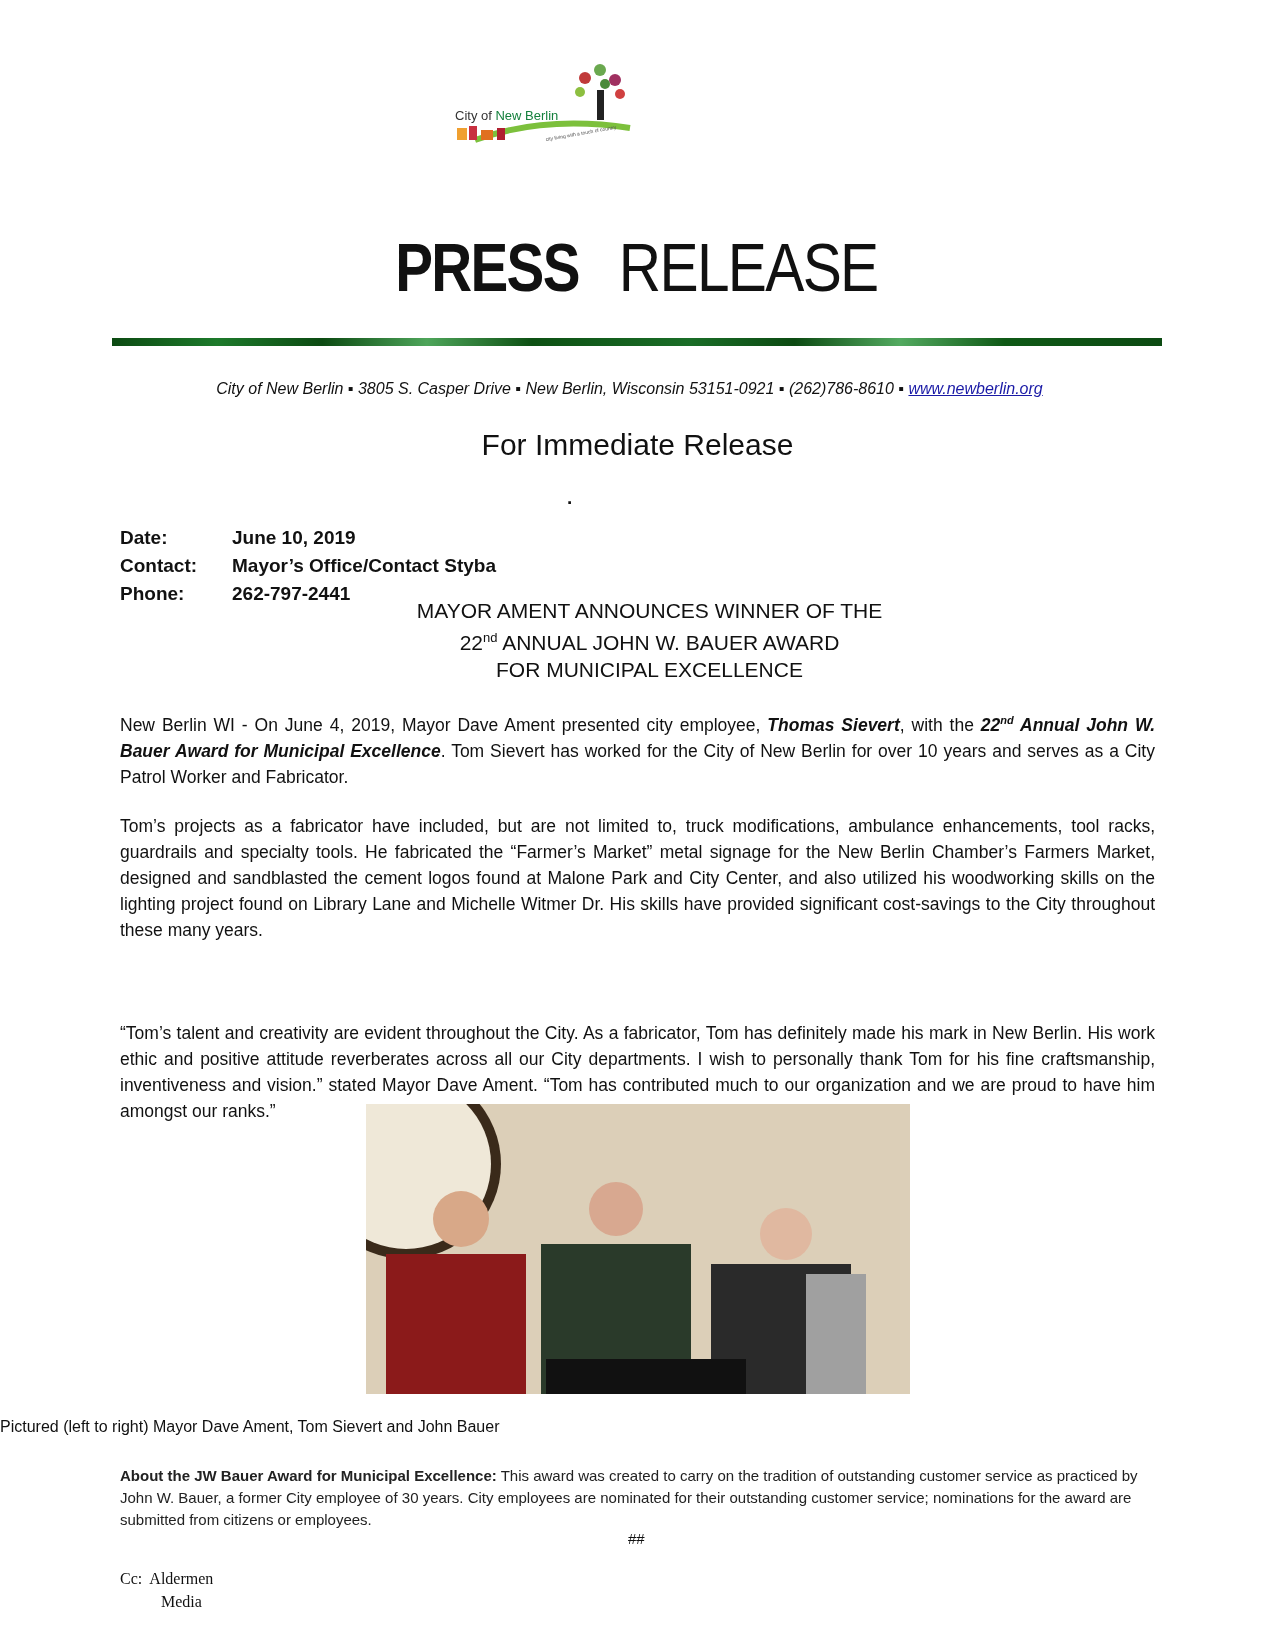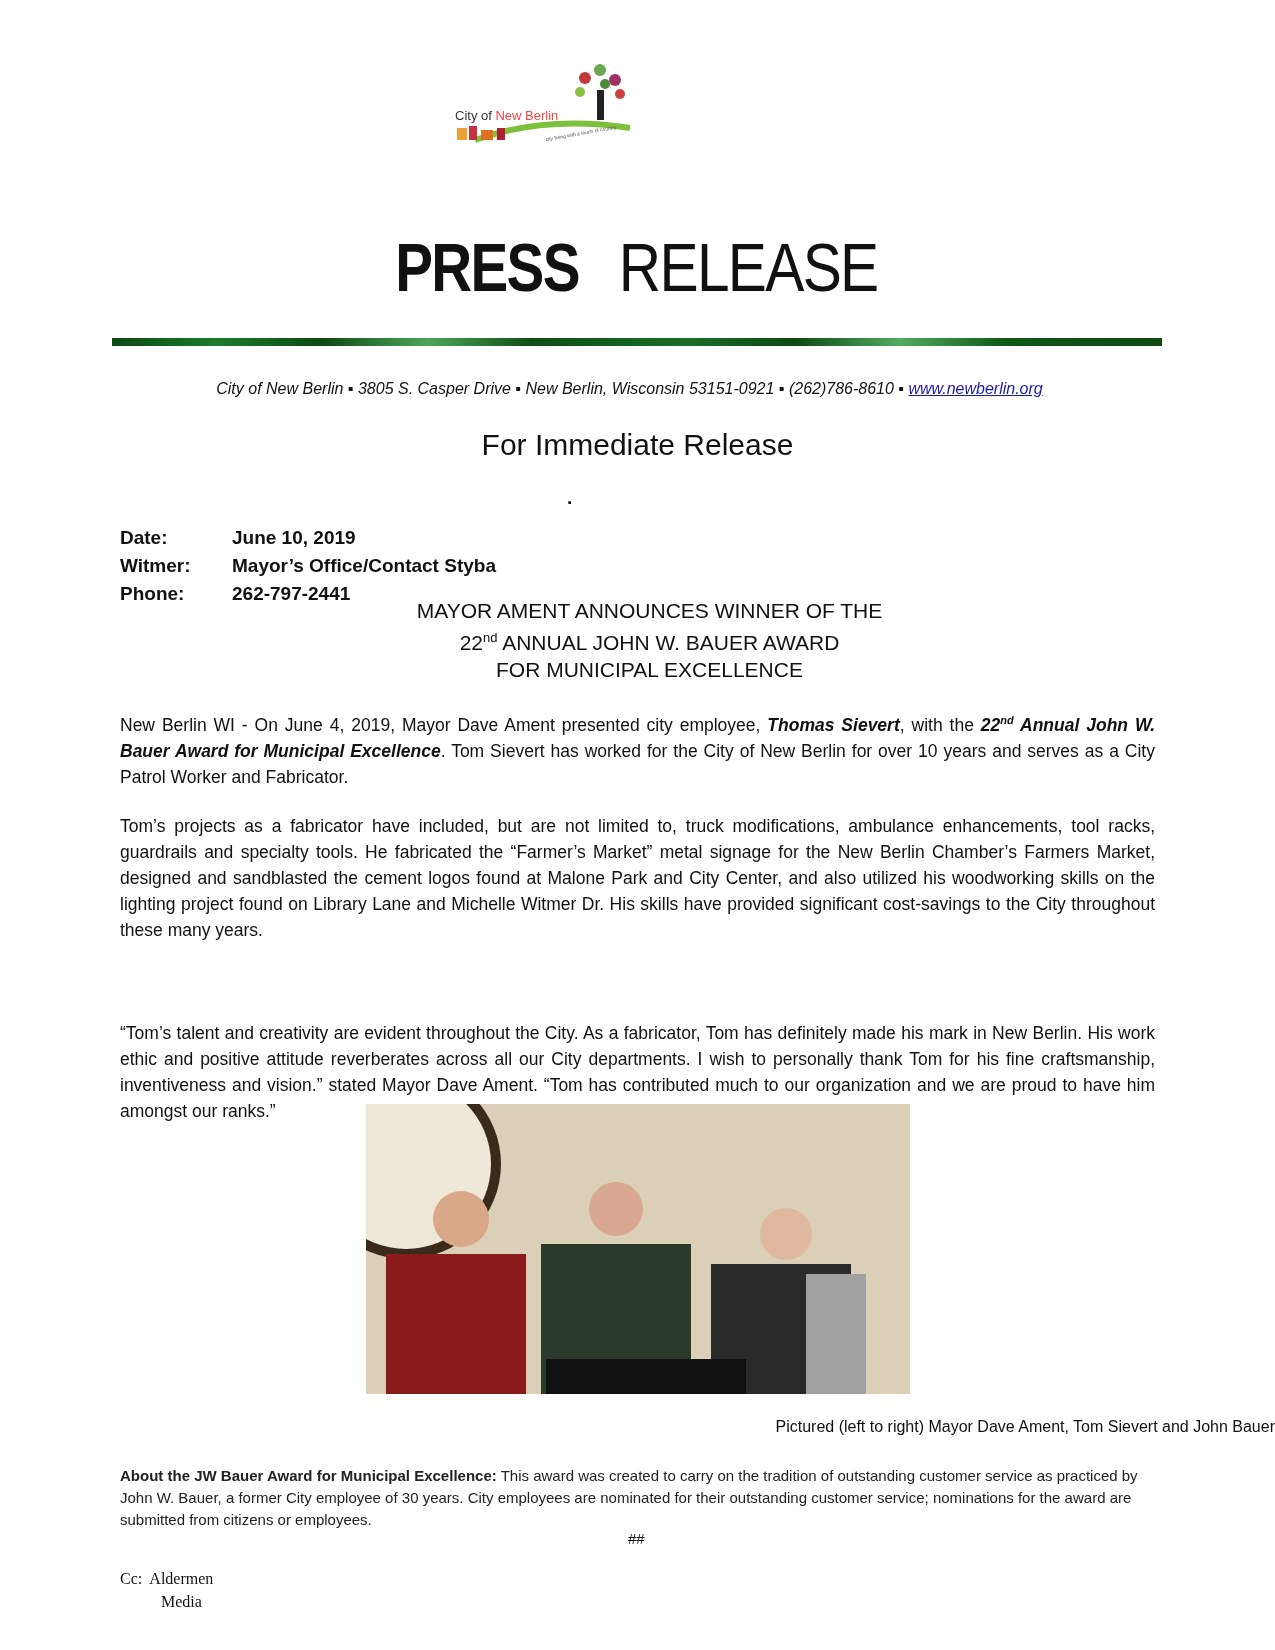--- a/index.html
+++ b/index.html
@@ -1,37 +1,37 @@
 <!DOCTYPE html>
 <html><head>
 <meta charset="utf-8">
 <style>
   html, body { margin:0; padding:0; background:#fff; }
   body { width:1275px; height:1650px; position:relative; overflow:hidden; font-family:"Liberation Sans", sans-serif; color:#111; }
   .abs { position:absolute; }
   .logo { left:455px; top:60px; width:180px; height:85px; }
   .logo-text { position:absolute; left:0; top:48px; font-size:13px; color:#333; }
-  .logo-text .nb { color:#ef4444; }
+  .logo-text .nb { color:#15803d; }
   .logo-tag { position:absolute; left:90px; top:70px; font-size:5px; color:#555; transform:rotate(-10deg); }
   .press { left:0; width:1275px; top:218px; text-align:center; font-size:69px; line-height:100px; letter-spacing:-2px; }
   .press .b { font-weight:bold; transform:scaleX(0.82); display:inline-block; margin-right:-20px; }
   .press .r { font-weight:normal; transform:scaleX(0.85); display:inline-block; }
   .bar { left:112px; top:338px; width:1050px; height:8px; background:linear-gradient(90deg,#0c4a12,#1d7a2b 10%,#0c4a12 20%,#4ea55a 30%,#0d5013 40%,#1a6d27 55%,#0c4a12 65%,#53aa60 75%,#0f5916 85%,#0c4a12); }
   .addr { left:0; width:1259px; top:380px; text-align:center; font-size:16px; font-style:italic; }
   .addr a { color:#1a1aa6; text-decoration:underline; }
   .imm { left:0; width:1275px; top:428px; text-align:center; font-size:30px; }
   .meta { left:120px; top:488px; font-size:19px; font-weight:bold; line-height:28px;margin-top:36px; }
   .meta .row { display:flex; }
   .meta .k { width:112px; }
   .dot { left:567px; top:487px; font-weight:bold; font-size:19px; }
   .headline { left:0; width:1275px; top:597px; text-align:center; font-size:21px; line-height:27px; font-weight:normal;padding-left:12px; }
   .body { left:120px; width:1035px; font-size:17.5px; line-height:26px; text-align:justify; }
   .p1 { top:707px; } .p2 { top:813px; } .p3 { top:972px;margin-top:48px; }
   .photo { left:366px; top:1104px; width:544px; height:290px; background:#d9cdb5; overflow:hidden; }
-  .caption { left:0; width:1275px; top:1418px; text-align:right; font-size:16px; }
+  .caption { left:0; width:1275px; top:1418px; text-align:left; font-size:16px; }
   .about { left:120px; width:1035px; top:1465px; font-size:15px; line-height:22px; color:#222; }
   .hash { left:628px; top:1530px; font-size:15px; }
   .cc { left:120px; top:1567px; font-family:"Liberation Serif", serif; font-size:16px; line-height:23px; }
 </style>
 </head>
 <body>
 
 <div class="abs logo">
   <svg width="180" height="85" style="position:absolute;left:0;top:0">
     <path d="M20 80 Q90 55 175 68" stroke="#7cc03c" stroke-width="6" fill="none"></path>
@@ -58,21 +58,21 @@
 <div class="abs addr"><span>City of New Berlin ▪ 3805 S. Casper Drive ▪ New Berlin, Wisconsin 53151-0921 ▪ (262)786-8610 ▪ </span><a>www.newberlin.org</a></div>
 
 <div class="abs imm">For Immediate Release</div>
 
 <div class="abs meta">
   <div class="row">
       <span class="k">Date:</span>
       <span>June 10, 2019</span>
     </div>
   <div class="row">
-      <span class="k">Witmer:</span>
+      <span class="k">Contact:</span>
       <span>Mayor’s Office/Contact Styba</span>
     </div>
   <div class="row">
       <span class="k">Phone:</span>
       <span>262-797-2441</span>
     </div>
 </div>
 <div class="abs dot">.</div>
 
 <div class="abs headline">

